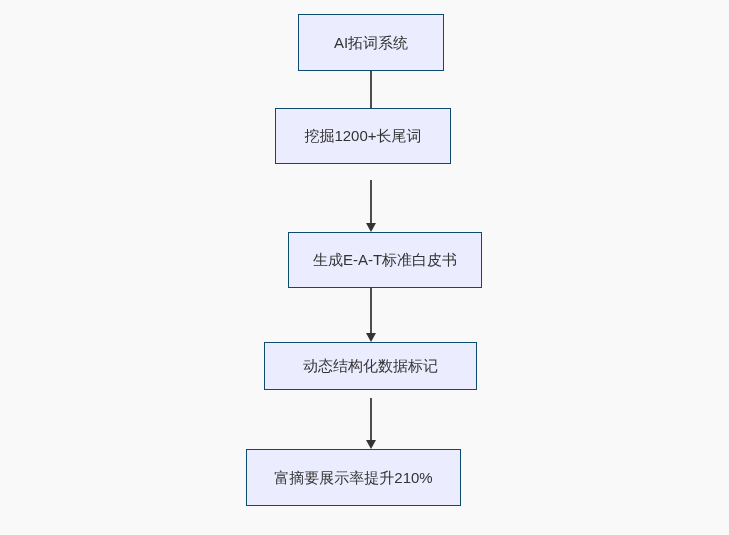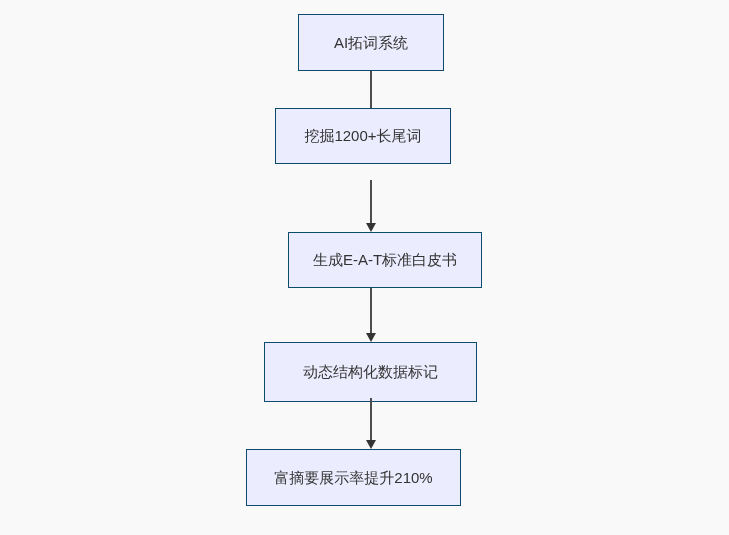--- a/index.html
+++ b/index.html
@@ -23,21 +23,21 @@
     font-size: 15px;
     display: flex;
     align-items: center;
     justify-content: center;
     text-align: center;
     line-height: 1.2;
   }
   .n1 { left: 298px; top: 14px;  width: 146px; height: 57px; }
   .n2 { left: 275px; top: 108px; width: 176px; height: 56px; text-align: center; }
   .n3 { left: 260px; top: 232px; width: 194px; height: 56px; margin-left: 28px; }
-  .n4 { left: 264px; top: 342px; width: 213px; height: 60px; }
+  .n4 { left: 264px; top: 342px; width: 213px; height: 48px; }
   .n5 { left: 246px; top: 449px; width: 215px; height: 57px; }
 
   .arrow {
     position: absolute;
     left: 366px;   
     width: 10px;
   }
   .arrow .line {
     position: absolute;
     left: 4px;

